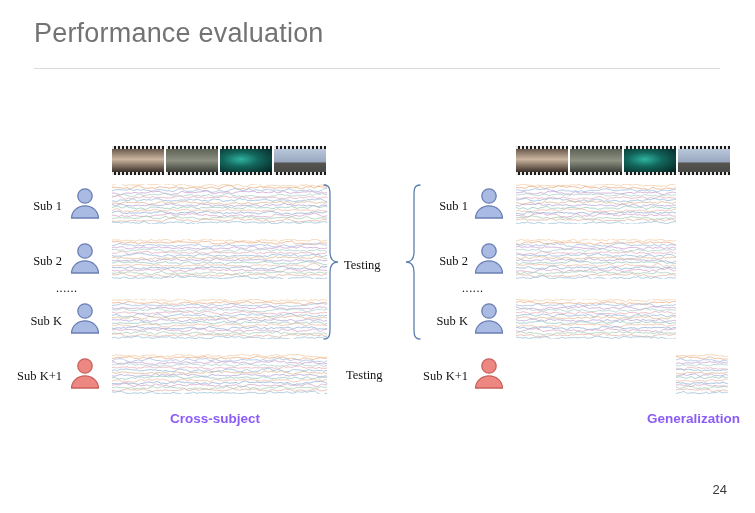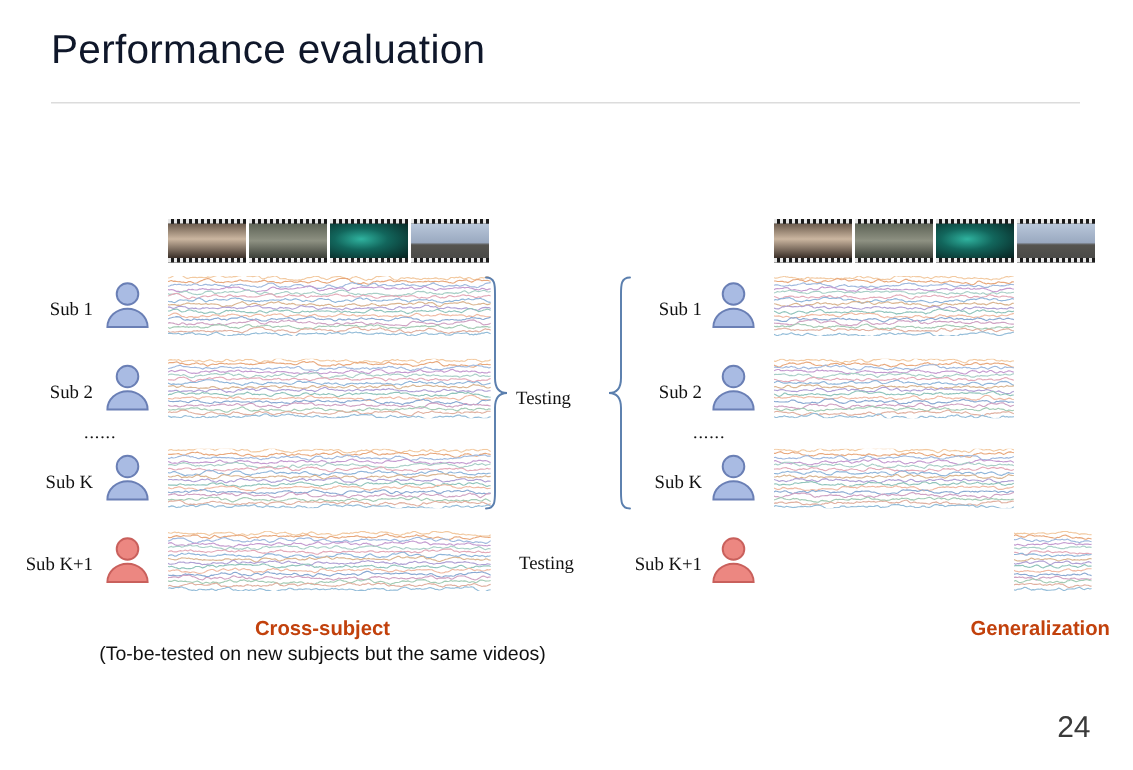--- a/index.html
+++ b/index.html
@@ -22,38 +22,38 @@
   }
 
   
   .title {
     position: absolute;
     left: 34px;
     top: 18px;
     font-size: 27px;
     font-weight: 400;
     letter-spacing: 0.2px;
-    color: #0f172a;
+    color: #737373;
     font-family: "Liberation Sans", sans-serif;
   }
   .title-rule {
     position: absolute;
     left: 34px;
     top: 68px;
     width: 686px;
     height: 1px;
     background: #dcdcdc;
   }
 
   
   .page-number {
     position: absolute;
     right: 28px;
     bottom: 16px;
-    font-size: 20px;
+    font-size: 13px;
     color: #3a3a3a;
   }
 
   
   .panel { position: absolute; top: 0; height: 513px; width: 100%; }
 
   .sub-label {
     position: absolute;
     font-family: "Liberation Serif", serif;
     font-size: 12.5px;
@@ -106,21 +106,21 @@
     font-size: 12.5px;
     color: #111;
     white-space: nowrap;
   }
 
   
   .caption { position: absolute; text-align: center; }
   .caption-title {
     font-size: 13.5px;
     font-weight: bold;
-    color: #c2410c;
+    color: #8b5cf6;
     margin-bottom: 2px;
   }
   .caption-sub {
     font-size: 13px;
     font-weight: 400;
     color: #111;
   }
 </style>
 </head>
 <body>
@@ -271,21 +271,20 @@
       <svg width="18" height="156" viewBox="0 0 18 156" fill="none" stroke="#5b7fae" stroke-width="1.3" stroke-linecap="round">
         <path d="M2 1 C8 1 8 6 8 12 L8 68 C8 75 11 78 16 78 C11 78 8 81 8 88 L8 144 C8 150 8 155 2 155"></path>
       </svg>
     </div>
 
     <div class="stage-label" style="left:344px; top:258px;">Testing</div>
     <div class="stage-label" style="left:346px; top:368px;">Testing</div>
 
     <div class="caption" style="left:10px; top:411px; width:410px;">
       <div class="caption-title">Cross-subject</div>
-      <div class="caption-sub">(To-be-tested on new subjects but the same videos)</div>
     </div>
   </div>
 
   <div class="panel">
 
     <div class="brace" style="left:404px; top:184px;">
       <svg width="18" height="156" viewBox="0 0 18 156" fill="none" stroke="#5b7fae" stroke-width="1.3" stroke-linecap="round">
         <path d="M16 1 C10 1 10 6 10 12 L10 68 C10 75 7 78 2 78 C7 78 10 81 10 88 L10 144 C10 150 10 155 16 155"></path>
       </svg>
     </div>

